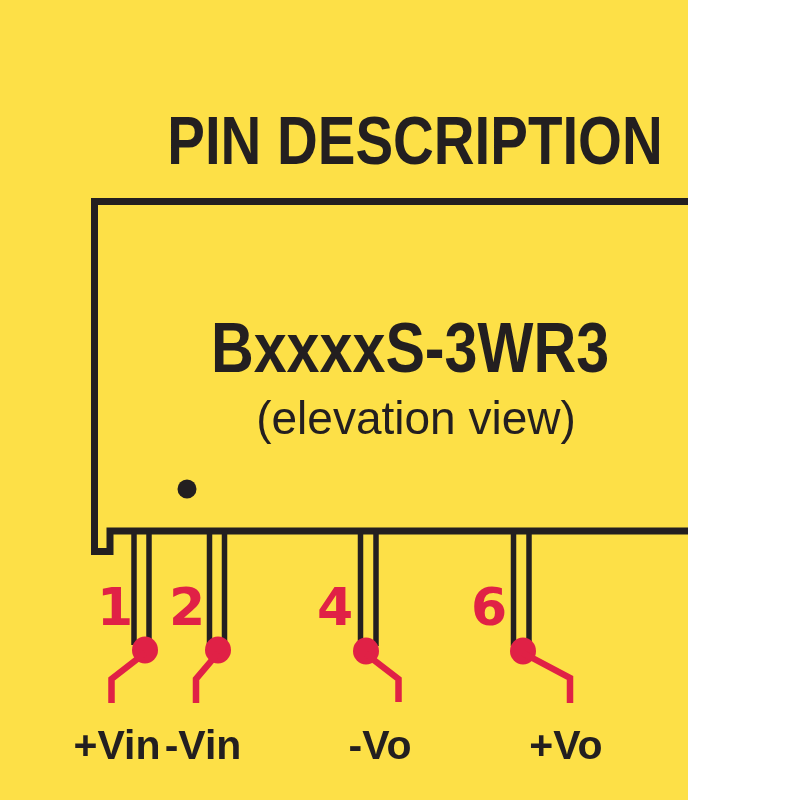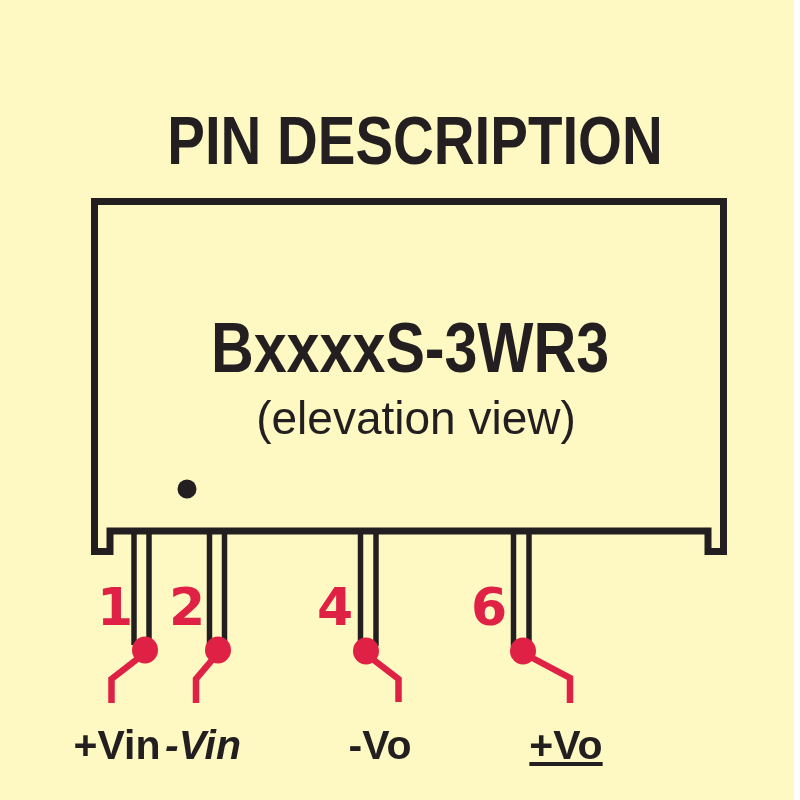--- a/index.html
+++ b/index.html
@@ -1,20 +1,20 @@
 <!DOCTYPE html>
 <html><head>
 <meta charset="utf-8">
 <style>
   html, body { margin: 0; padding: 0; background: #ffffff; }
   .canvas {
     position: relative;
-    width: 794px;
+    width: 688px;
     height: 800px;
-    background: #fef9c3;
+    background: #fde047;
     overflow: hidden;
     font-family: "Liberation Sans", sans-serif;
   }
   .layer { position: absolute; inset: 0; }
   svg.diagram { position: absolute; left: 0; top: 0; }
 
   .txt { position: absolute; white-space: nowrap; color: #231f20; line-height: 1; }
 
   .title {
     left: 415px; top: 106px;
@@ -51,23 +51,23 @@
 
   .pin-label {
     position: absolute; top: 713px;
     font-size: 41px; font-weight: bold;
     color: #231f20; line-height: 1;
     transform: translateX(-50%);
     white-space: nowrap;
     margin-top: 12px;
   }
   .pl-1 { left: 117px; }
-  .pl-2 { left: 203px; font-style: italic; }
+  .pl-2 { left: 203px; }
   .pl-3 { left: 380px; }
-  .pl-4 { left: 566px; text-decoration: underline; }
+  .pl-4 { left: 566px; }
 </style>
 </head>
 <body>
 
 <div class="canvas">
 
   <svg class="diagram" width="800" height="800" viewBox="0 0 800 800">
 
     <g fill="none" stroke="#231f20" stroke-width="7" stroke-linejoin="miter" stroke-linecap="butt">
       <path d="M 94.5 551.5 L 94.5 201.5 L 723.5 201.5 L 723.5 551.5"></path>

